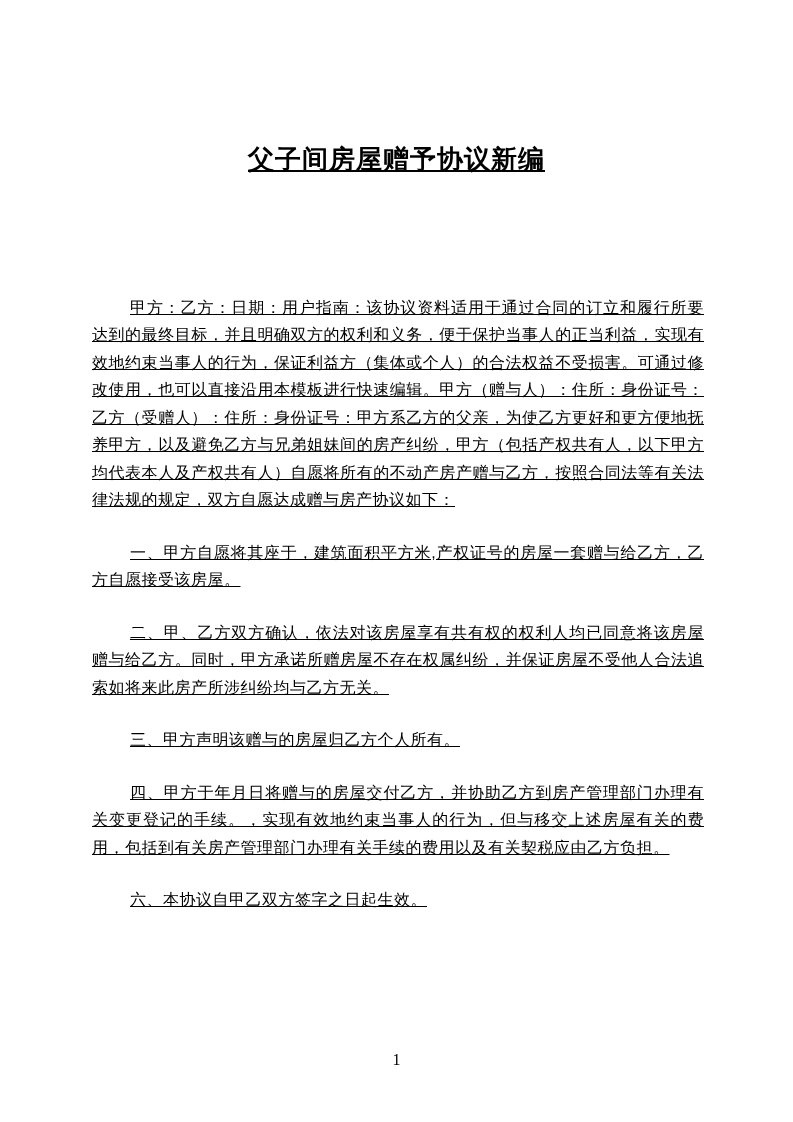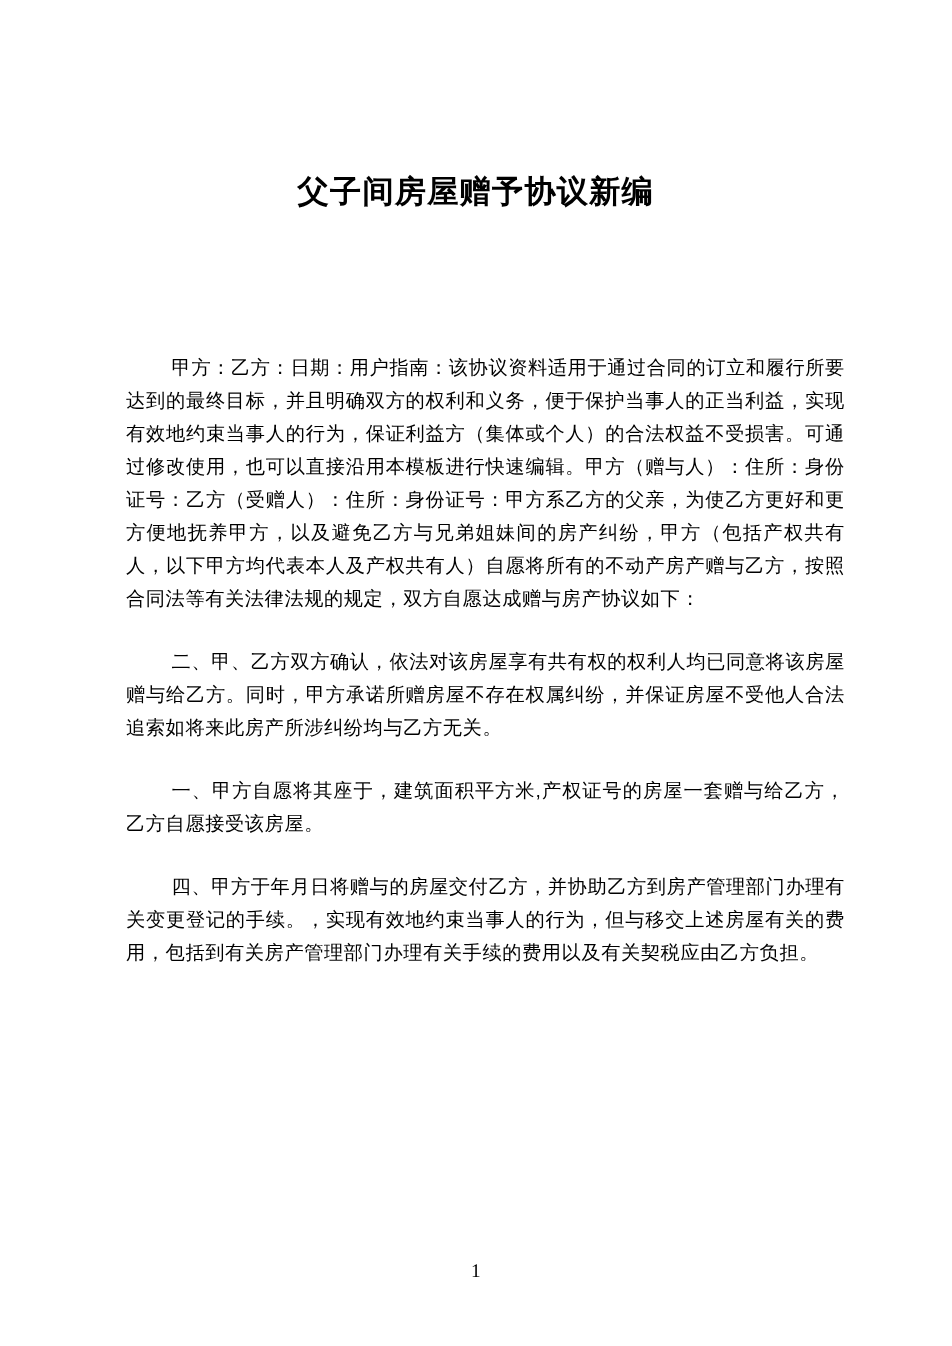--- a/index.html
+++ b/index.html
@@ -10,34 +10,35 @@
   .page {
     position: relative;
     width: 793px;
     height: 1122px;
     margin: 0 auto;
     background: #ffffff;
     color: #000000;
     font-family: "Liberation Sans", sans-serif;
     overflow: hidden;
     box-sizing: border-box;
+    text-decoration: underline;
   }
   .content {
     padding: 145px 89px 0 89px;
   }
   .doc-title {
     margin: 0 0 120px 0;
     font-size: 26px;
     font-weight: bold;
     line-height: 1.1;
     text-align: center;
     letter-spacing: 1px;
   }
   .para {
-    margin: 0 0 25px 16px;
+    margin: 0 0 25px 3px;
     font-size: 16px;
     line-height: 27.5px;
     letter-spacing: 0.5px;
     text-align: justify;
     text-indent: 38px;
   }
   .page-number {
     position: absolute;
     top: 1051px;
     left: 0;
@@ -50,24 +51,26 @@
 </style>
 </head>
 <body>
 
 <div class="page">
   <div class="content">
     <h1 class="doc-title">父子间房屋赠予协议新编</h1>
 
     <p class="para">甲方：乙方：日期：用户指南：该协议资料适用于通过合同的订立和履行所要达到的最终目标，并且明确双方的权利和义务，便于保护当事人的正当利益，实现有效地约束当事人的行为，保证利益方（集体或个人）的合法权益不受损害。可通过修改使用，也可以直接沿用本模板进行快速编辑。甲方（赠与人）：住所：身份证号：乙方（受赠人）：住所：身份证号：甲方系乙方的父亲，为使乙方更好和更方便地抚养甲方，以及避免乙方与兄弟姐妹间的房产纠纷，甲方（包括产权共有人，以下甲方均代表本人及产权共有人）自愿将所有的不动产房产赠与乙方，按照合同法等有关法律法规的规定，双方自愿达成赠与房产协议如下：</p>
 
+    <p class="para">一、甲方自愿将其座于，建筑面积平方米,产权证号的房屋一套赠与给乙方，乙方自愿接受该房屋。</p>
+
     <p class="para">二、甲、乙方双方确认，依法对该房屋享有共有权的权利人均已同意将该房屋赠与给乙方。同时，甲方承诺所赠房屋不存在权属纠纷，并保证房屋不受他人合法追索如将来此房产所涉纠纷均与乙方无关。</p>
 
-    <p class="para">一、甲方自愿将其座于，建筑面积平方米,产权证号的房屋一套赠与给乙方，乙方自愿接受该房屋。</p>
-
+    <p class="para">三、甲方声明该赠与的房屋归乙方个人所有。</p>
 
     <p class="para">四、甲方于年月日将赠与的房屋交付乙方，并协助乙方到房产管理部门办理有关变更登记的手续。，实现有效地约束当事人的行为，但与移交上述房屋有关的费用，包括到有关房产管理部门办理有关手续的费用以及有关契税应由乙方负担。</p>
 
 
+    <p class="para">六、本协议自甲乙双方签字之日起生效。</p>
   </div>
 
   <div class="page-number">1</div>
 </div>
 
 </body></html>

